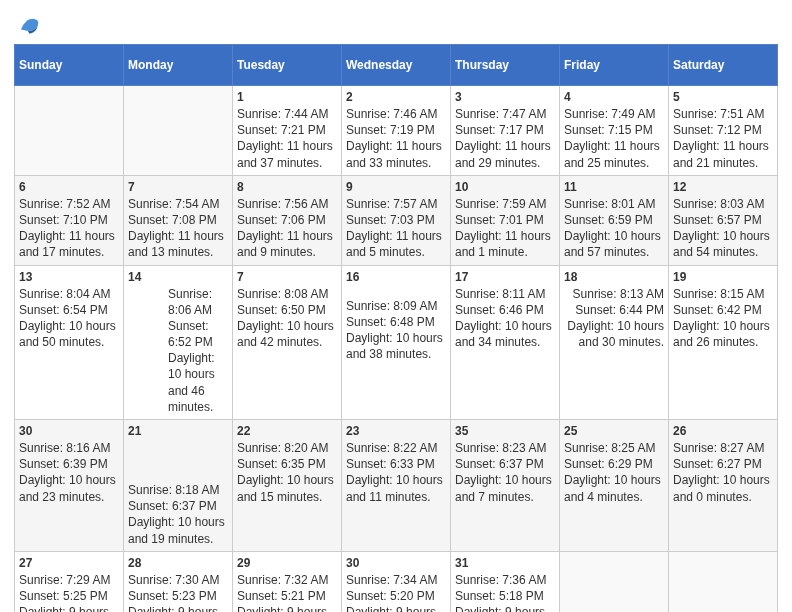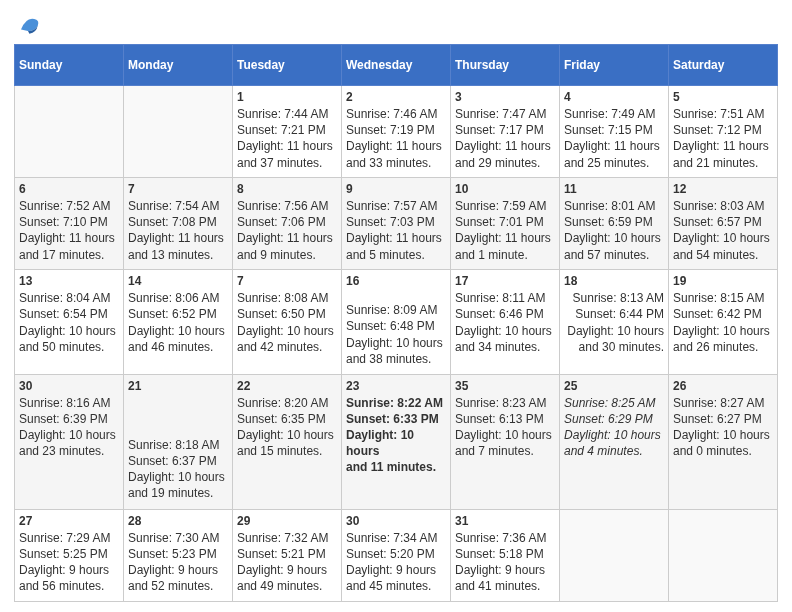--- a/index.html
+++ b/index.html
@@ -229,21 +229,21 @@
         <tr>
           <td>
             <span class="day-num">13</span>
             <div class="day-info" style="white-space: pre-line;">Sunrise: 8:04 AM
 Sunset: 6:54 PM
 Daylight: 10 hours
 and 50 minutes.</div>
           </td>
           <td>
             <span class="day-num">14</span>
-            <div class="day-info" style="white-space: pre-line;">Sunrise: 8:06 AM
+            <div class="day-info" style="white-space: pre-line; margin-left: 40px;">Sunrise: 8:06 AM
 Sunset: 6:52 PM
 Daylight: 10 hours
 and 46 minutes.</div>
           </td>
           <td>
             <span class="day-num">7</span>
             <div class="day-info" style="white-space: pre-line;">Sunrise: 8:08 AM
 Sunset: 6:50 PM
 Daylight: 10 hours
 and 42 minutes.</div>
@@ -294,35 +294,35 @@
           </td>
           <td>
             <span class="day-num">22</span>
             <div class="day-info" style="white-space: pre-line;">Sunrise: 8:20 AM
 Sunset: 6:35 PM
 Daylight: 10 hours
 and 15 minutes.</div>
           </td>
           <td>
             <span class="day-num">23</span>
-            <div class="day-info" style="white-space: pre-line; font-weight: bold;">Sunrise: 8:22 AM
+            <div class="day-info" style="white-space: pre-line;">Sunrise: 8:22 AM
 Sunset: 6:33 PM
 Daylight: 10 hours
 and 11 minutes.</div>
           </td>
           <td>
             <span class="day-num">35</span>
             <div class="day-info" style="white-space: pre-line;">Sunrise: 8:23 AM
-Sunset: 6:13 PM
+Sunset: 6:37 PM
 Daylight: 10 hours
 and 7 minutes.</div>
           </td>
           <td>
             <span class="day-num">25</span>
-            <div class="day-info" style="white-space: pre-line; font-style: italic;">Sunrise: 8:25 AM
+            <div class="day-info" style="white-space: pre-line;">Sunrise: 8:25 AM
 Sunset: 6:29 PM
 Daylight: 10 hours
 and 4 minutes.</div>
           </td>
           <td>
             <span class="day-num">26</span>
             <div class="day-info" style="white-space: pre-line;">Sunrise: 8:27 AM
 Sunset: 6:27 PM
 Daylight: 10 hours
 and 0 minutes.</div>

